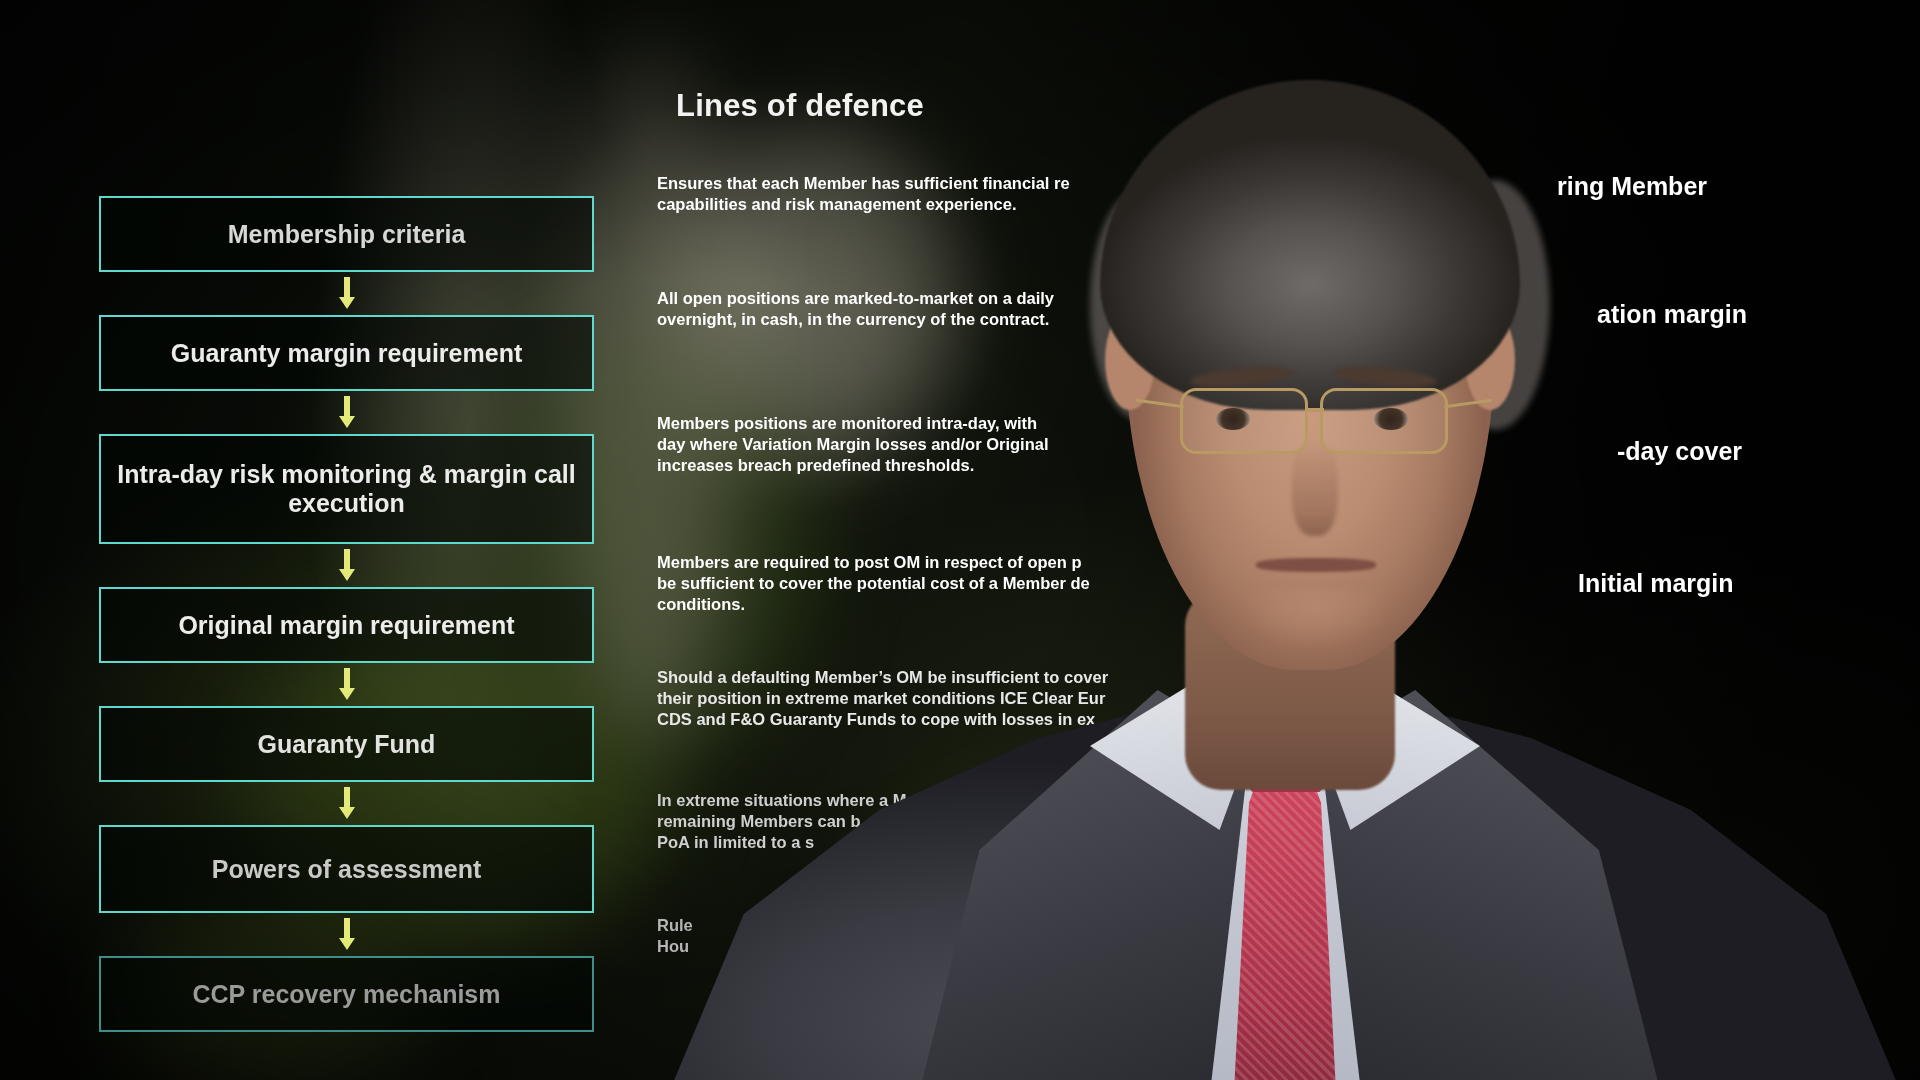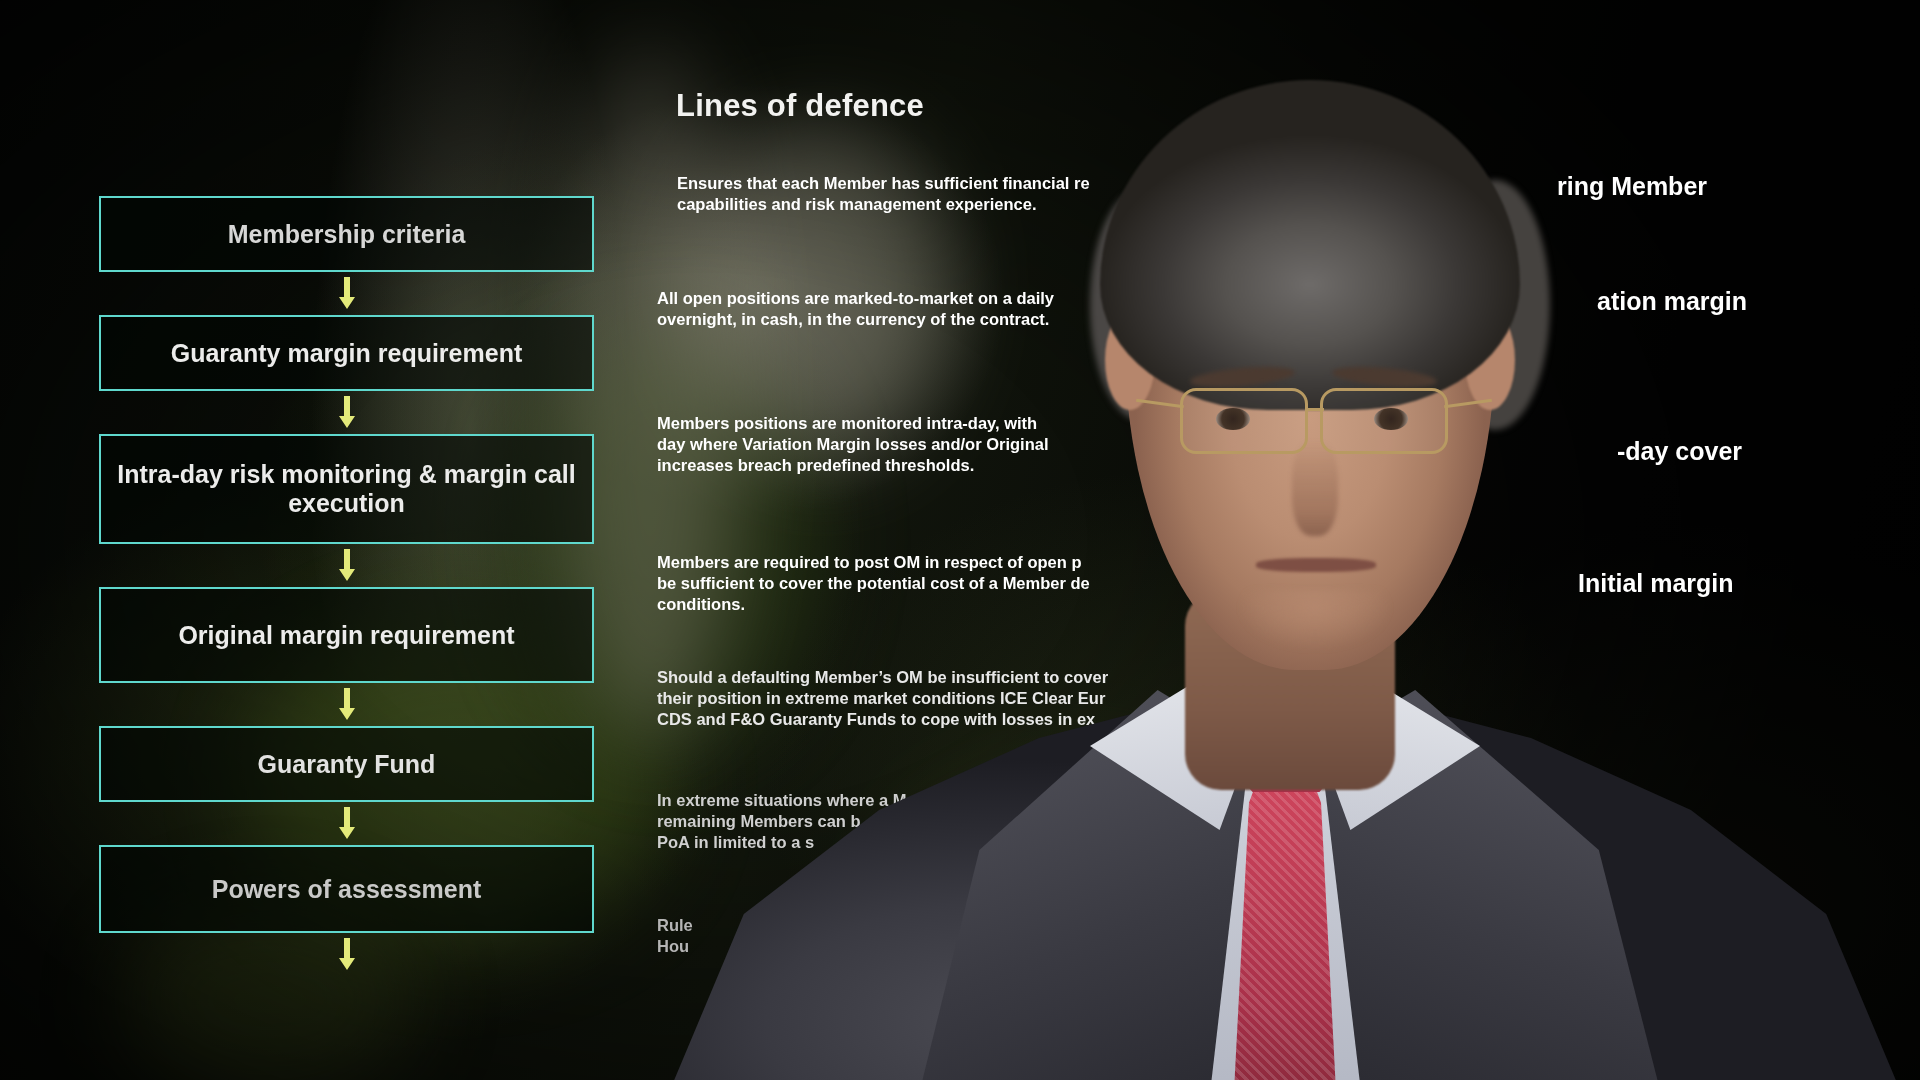--- a/index.html
+++ b/index.html
@@ -57,21 +57,21 @@
     text-align:center;
     color:#ececeb;
     font-weight:700;
     font-size:25px;
     line-height:1.16;
     padding:8px 14px;
   }
   .fnode.n1 { height:76px; }
   .fnode.n2 { height:76px; }
   .fnode.n3 { height:110px; }
-  .fnode.n4 { height:96px; }
+  .fnode.n4 { height:76px; }
   .fnode.n5 { height:76px; }
   .fnode.n6 { height:88px; }
   .fnode.n7 { height:76px; border-color:#3d8f8c; }
   .fnode.n7 .flabel { color:#9a9a99; }
   .fnode.n6 .flabel { color:#c9c9c8; }
   .fnode.n1 .flabel { color:#d7d7d6; }
   .fnode.n5 .flabel { color:#e2e2e1; }
 
   .arrow {
     height:43px;
@@ -82,38 +82,38 @@
   
   .desc {
     position:absolute;
     color:#ffffff;
     font-size:16.5px;
     font-weight:700;
     line-height:1.28;
     width:700px;
     white-space:pre-line;
   }
-  .desc.d1 { left:677px; top:173px; }
+  .desc.d1 { left:657px; top:173px; }
   .desc.d2 { left:657px; top:288px; }
   .desc.d3 { left:657px; top:413px; }
   .desc.d4 { left:657px; top:552px; }
   .desc.d5 { left:657px; top:667px; color:#e8e8e8; }
   .desc.d6 { left:657px; top:790px; color:#cfcfcf; }
   .desc.d7 { left:657px; top:915px; color:#b5b5b5; }
 
   
   .rlabel {
     position:absolute;
     color:#ffffff;
     font-size:25px;
     font-weight:700;
     white-space:nowrap;
   }
   .rlabel.r1 { left:1557px; top:172px; }
-  .rlabel.r2 { left:1597px; top:287px; }
+  .rlabel.r2 { left:1597px; top:300px; }
   .rlabel.r3 { left:1617px; top:437px; }
   .rlabel.r4 { left:1578px; top:569px; }
 
   
   #presenter {
     position:absolute; left:620px; top:-10px; width:1330px; height:1095px;
     pointer-events:none;
   }
   #presenter .layer { position:absolute; }
 
@@ -295,20 +295,23 @@
     <div class="fnode n6">
       <span class="flabel">Powers of assessment</span>
     </div>
 
     <div class="arrow">
       <svg width="26" height="34" viewBox="0 0 26 34" aria-hidden="true">
         <path d="M10 0 h6 v20 h5 l-8 12 l-8 -12 h5 z" fill="#e3ea7a"></path>
       </svg>
     </div>
 
+    <div class="fnode n7">
+      <span class="flabel">CCP recovery mechanism</span>
+    </div>
 
   </div>
 
   <div class="desc d1">Ensures that each Member has sufficient financial re
 capabilities and risk management experience.</div>
   <div class="desc d2">All open positions are marked-to-market on a daily
 overnight, in cash, in the currency of the contract.</div>
   <div class="desc d3">Members positions are monitored intra-day, with
 day where Variation Margin losses and/or Original
 increases breach predefined thresholds.</div>

